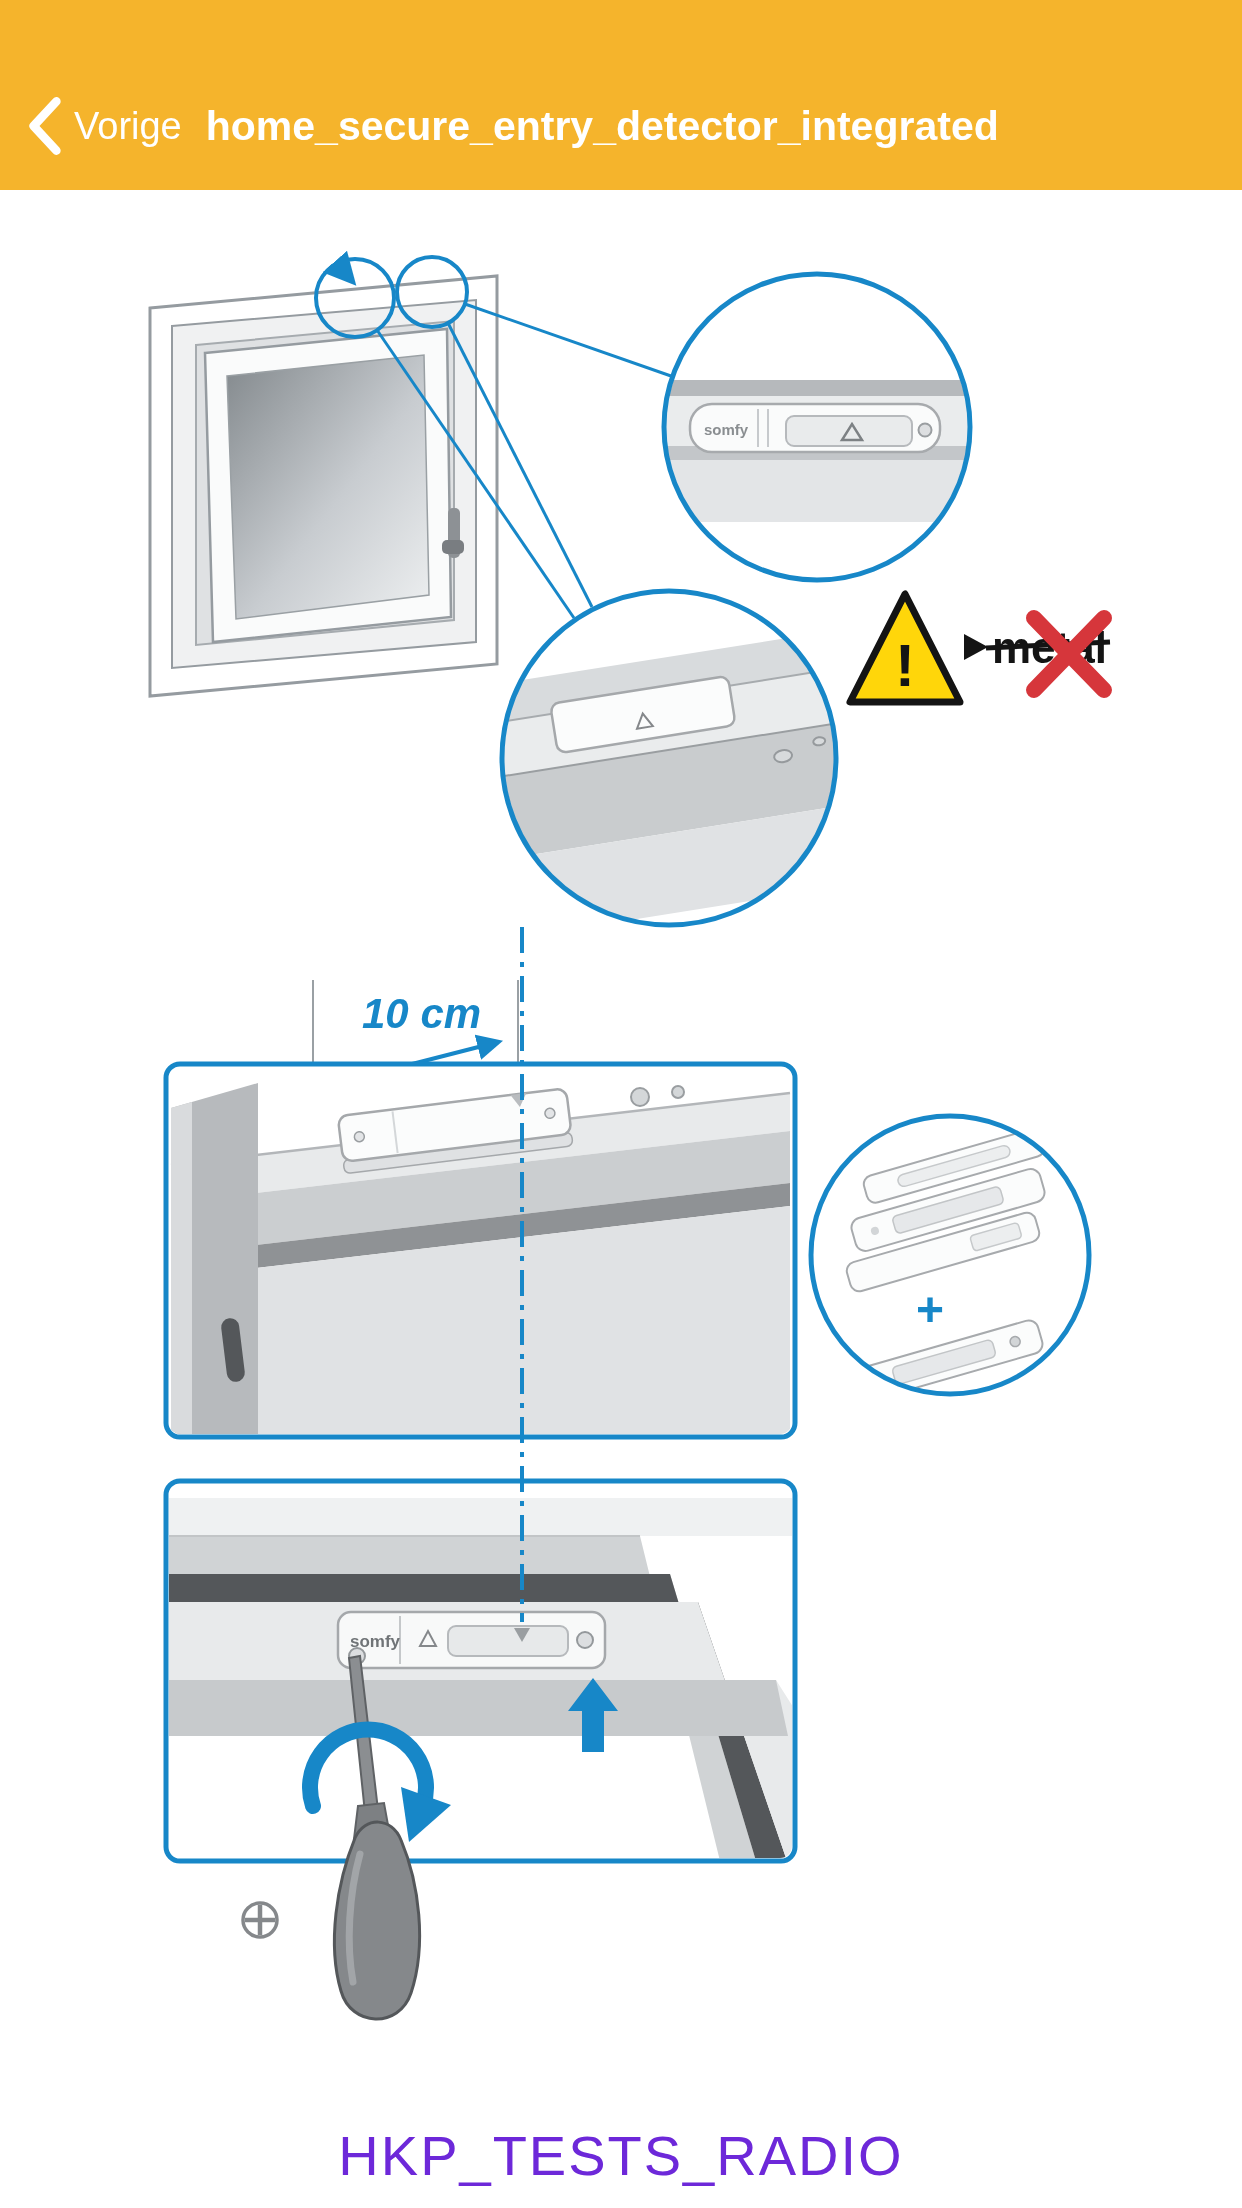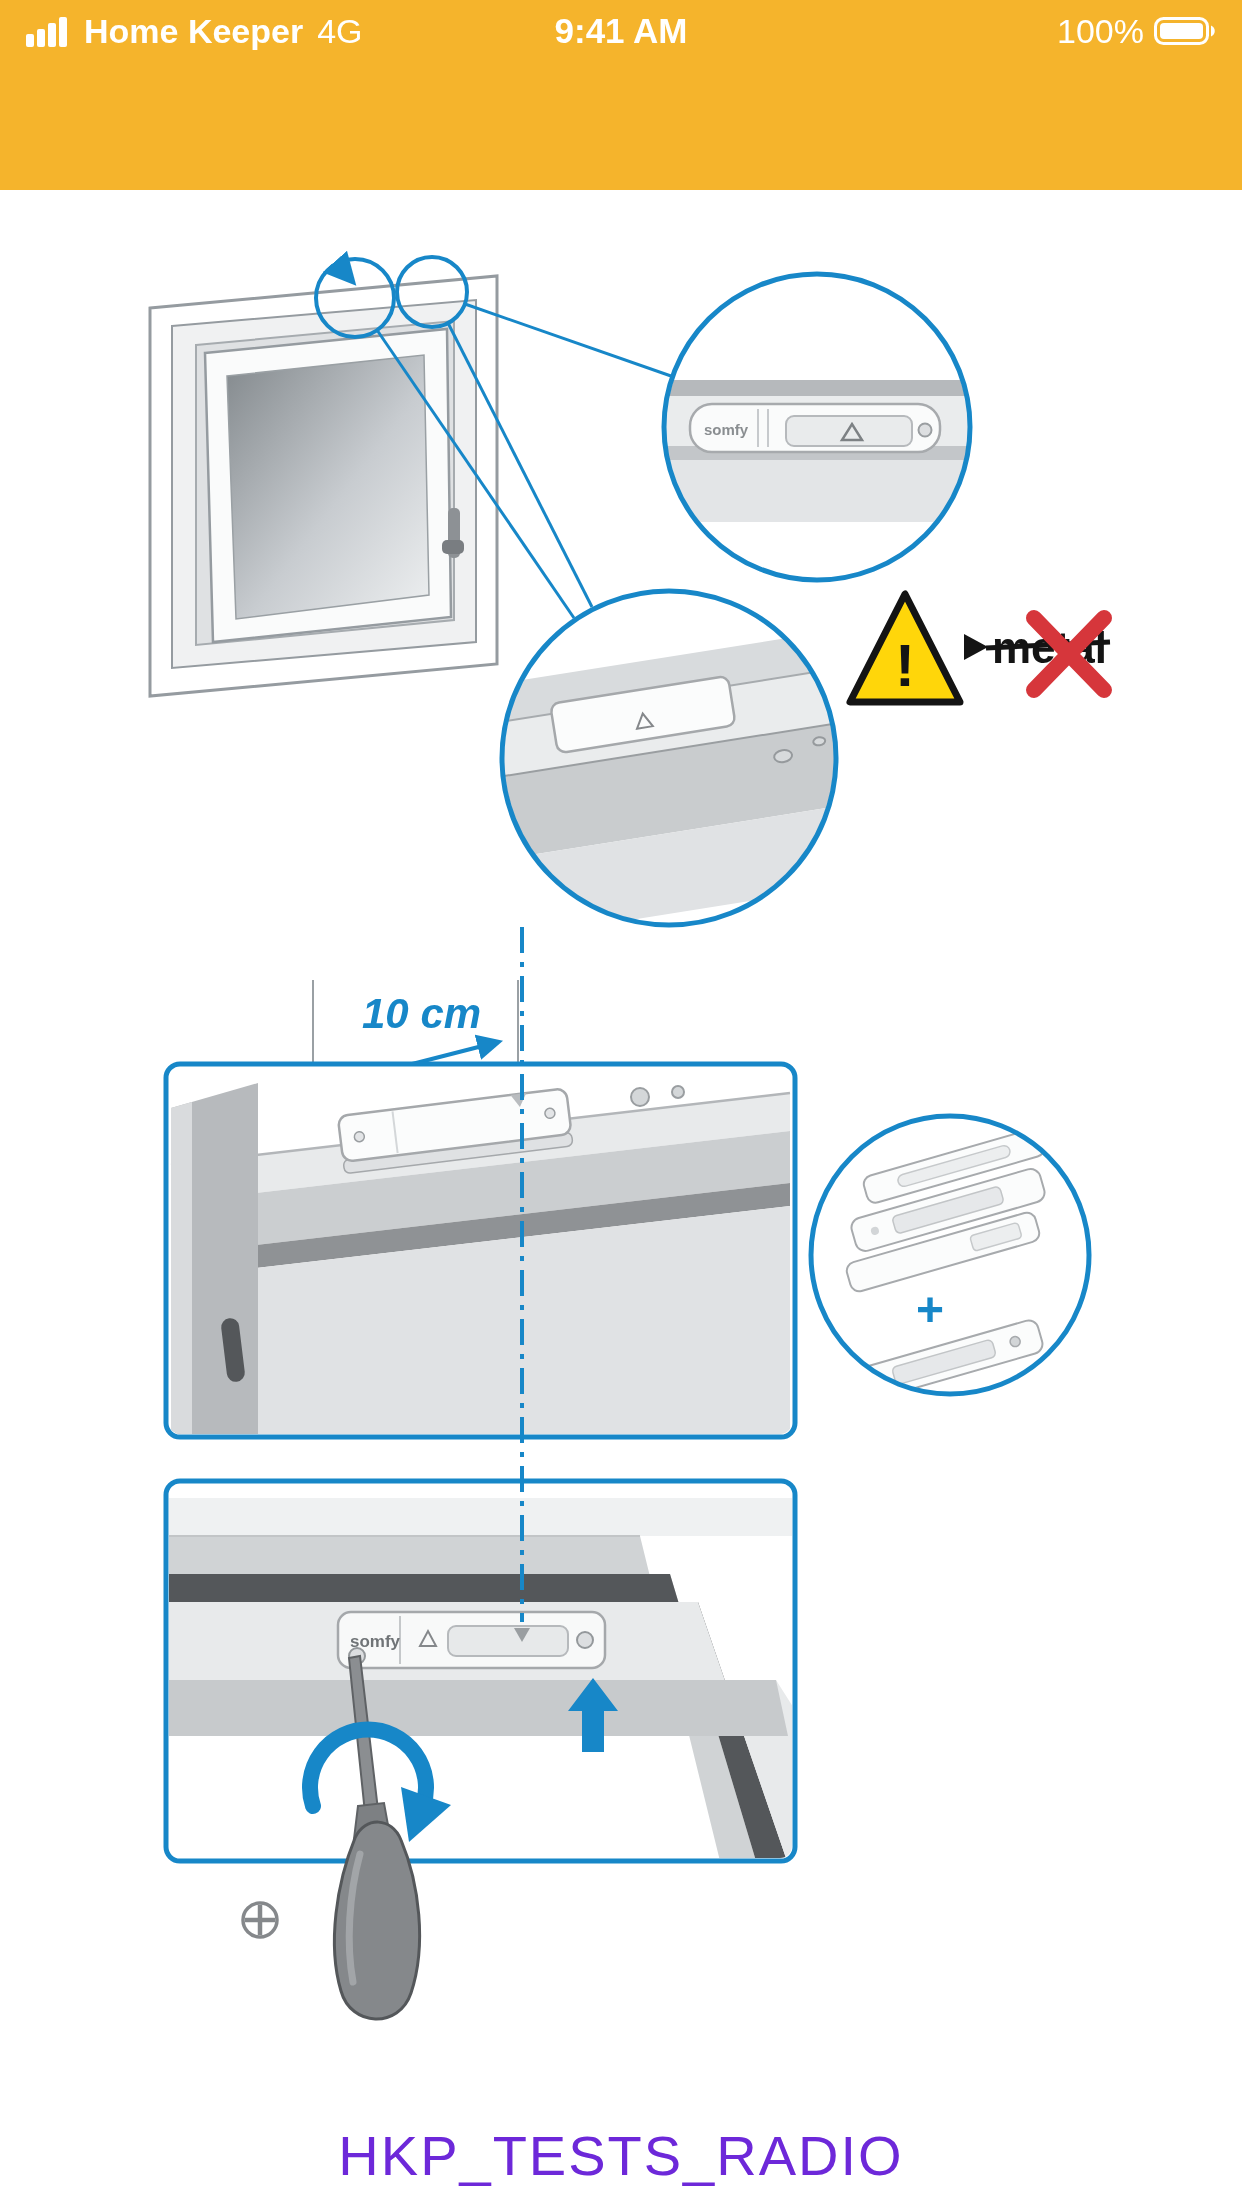--- a/index.html
+++ b/index.html
@@ -26,40 +26,28 @@
   .diagram { position:absolute; top:0; left:0; display:block; }
   .footer-label { position:absolute; top:1933px; left:0; width:100%; text-align:center;
                   font-size:56px; letter-spacing:2px; color:#6d28d9; }
 </style>
 </head>
 <body>
 
 <div class="screen">
 
   <header class="header">
-    <div class="status-bar">
-      <div class="status-left">
-        <svg width="44" height="32" viewBox="0 0 44 32">
-          <rect x="0" y="19" width="8" height="13" rx="2" fill="#fff"></rect>
-          <rect x="11" y="14" width="8" height="18" rx="2" fill="#fff"></rect>
-          <rect x="22" y="8" width="8" height="24" rx="2" fill="#fff"></rect>
-          <rect x="33" y="2" width="8" height="30" rx="2" fill="#fff"></rect>
+    <div class="nav-bar">
+      <div class="back-button">
+        <svg width="38" height="64" viewBox="0 0 40 64">
+          <polyline points="32,6 8,32 32,58" fill="none" stroke="#fff" stroke-width="9" stroke-linecap="round" stroke-linejoin="round"></polyline>
         </svg>
-        <span class="carrier">Home Keeper</span>
-        <span class="network">4G</span>
+        <span class="back-label">Vorige</span>
       </div>
-      <div class="status-time">9:41 AM</div>
-      <div class="status-right">
-        <span class="battery-pct">100%</span>
-        <svg width="66" height="32" viewBox="0 0 66 32">
-          <rect x="1.5" y="3.5" width="52" height="25" rx="8" fill="none" stroke="#fff" stroke-width="3"></rect>
-          <rect x="6" y="8" width="43" height="16" rx="4" fill="#fff"></rect>
-          <path d="M57,10.5 C62,12.5 62,19.5 57,21.5 Z" fill="#fff"></path>
-        </svg>
-      </div>
+      <div class="nav-title">home_secure_entry_detector_integrated</div>
     </div>
   </header>
 
   <main class="content">
 
     <svg class="diagram" width="1242" height="2018" viewBox="0 0 1242 2018">
       <defs>
         <clipPath id="cC1">
             <circle cx="817" cy="237" r="151"></circle>
           </clipPath>

